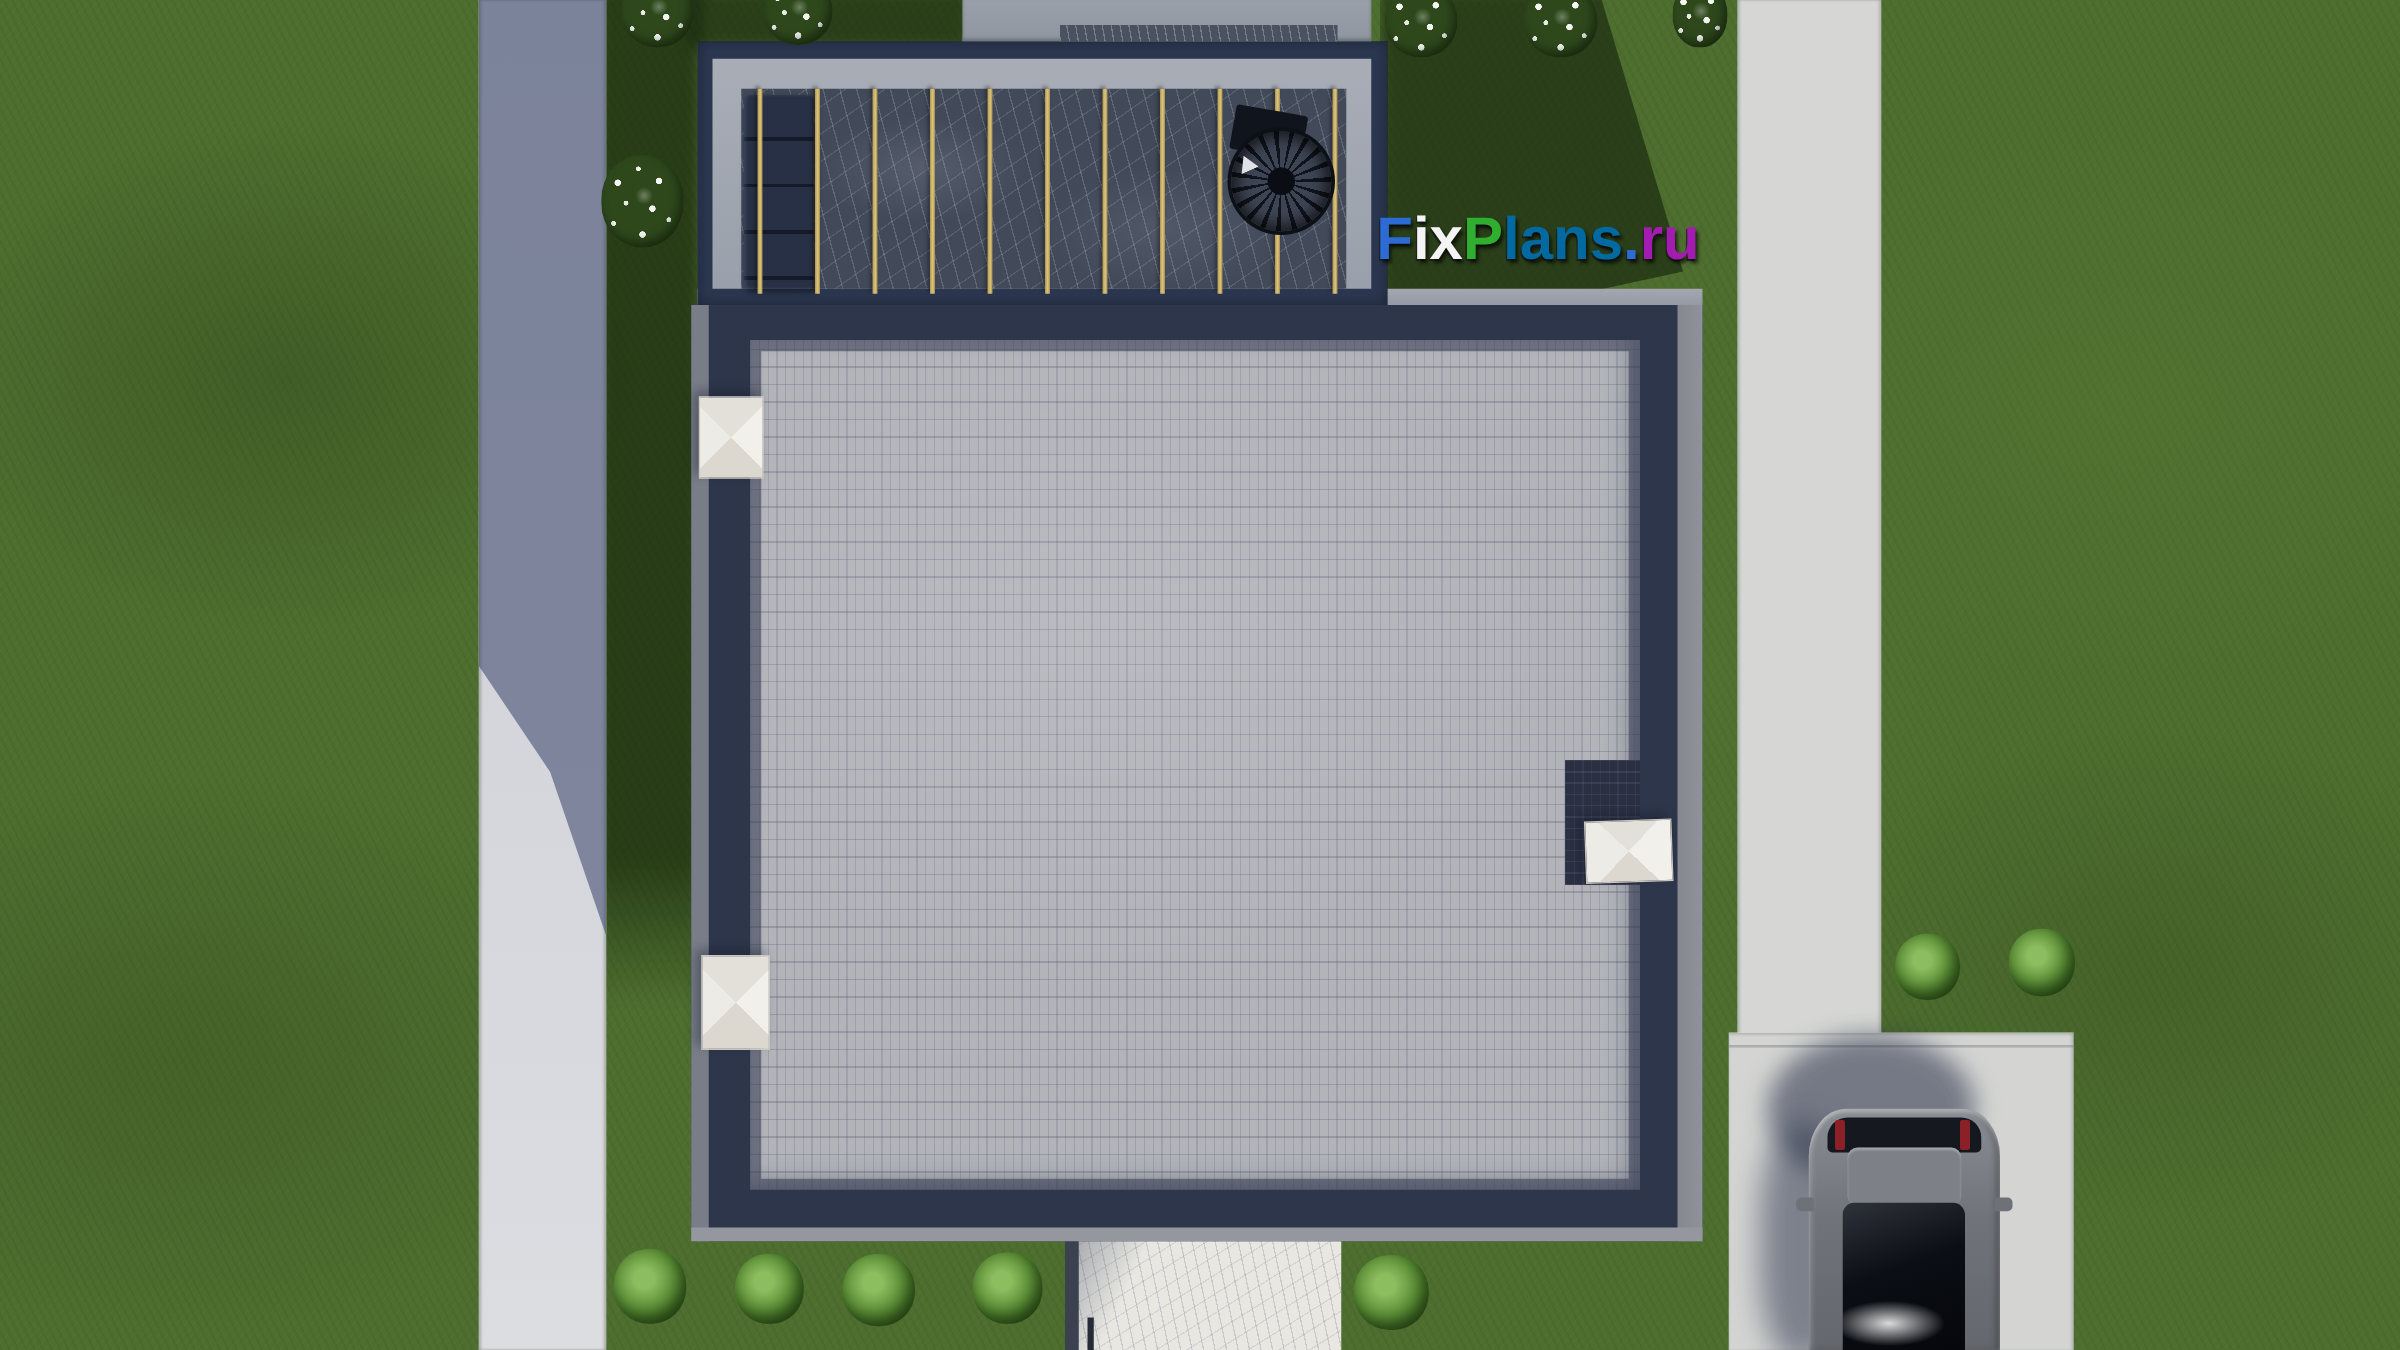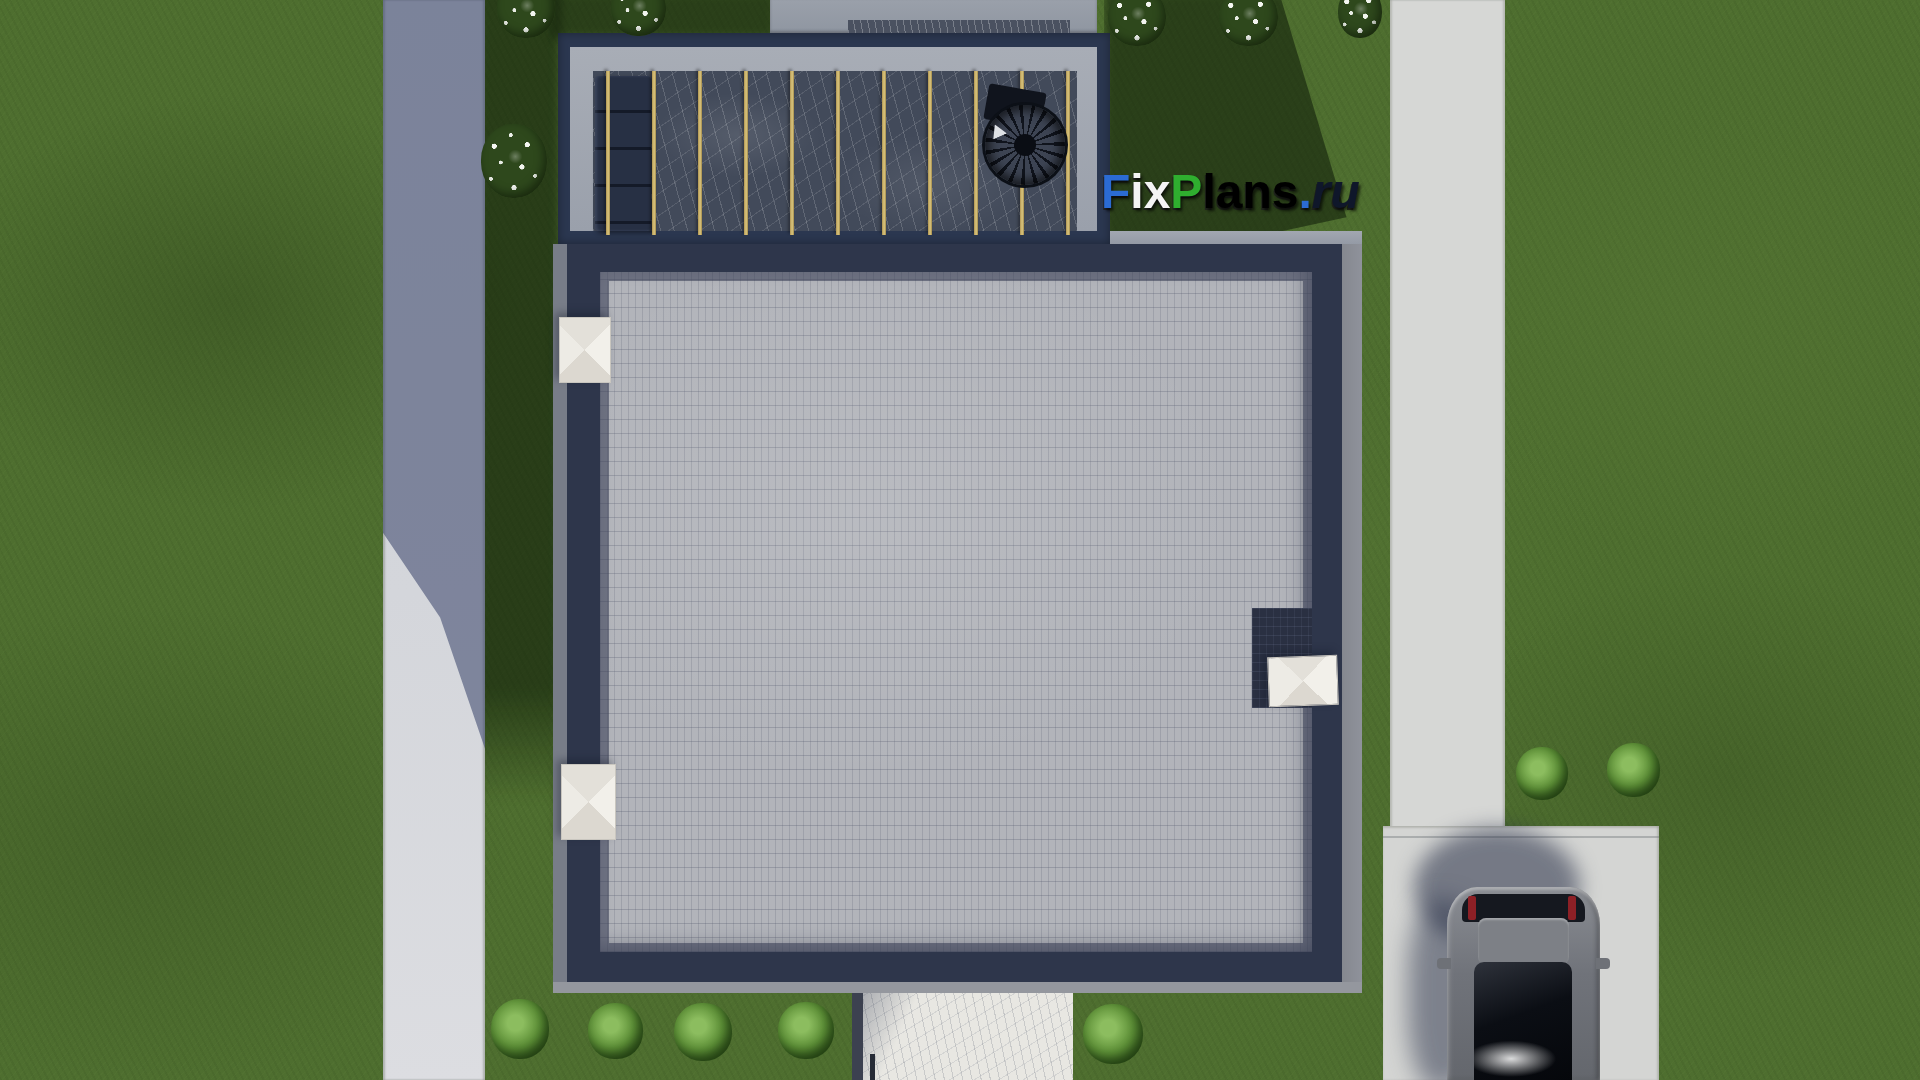--- a/index.html
+++ b/index.html
@@ -245,14 +245,14 @@
 <div class="abs" id="car-body"></div>
 <div class="abs" id="car-trunk"></div>
 <div class="abs" id="taillight-left"></div>
 <div class="abs" id="taillight-right"></div>
 <div class="abs" id="car-roof"></div>
 <div class="abs" id="car-glass"></div>
 <div class="abs" id="mirror-left"></div>
 <div class="abs" id="mirror-right"></div>
 
 <div class="abs" id="logo">
-  <span style="color: rgb(43, 107, 211);">F</span><span style="color: rgb(244, 244, 244);">ix</span><span style="color: rgb(47, 174, 47);">P</span><span style="color: #000000;">lans</span><span style="color: rgb(43, 107, 211);">.</span><span style="color: #0f172a; font-style: italic;">ru</span>
+  <span style="color: rgb(43, 107, 211);">F</span><span style="color: rgb(244, 244, 244);">ix</span><span style="color: rgb(47, 174, 47);">P</span><span style="color: #0369a1;">lans</span><span style="color: rgb(43, 107, 211);">.</span><span style="color: #a21caf;">ru</span>
 </div>
 
 </body></html>

